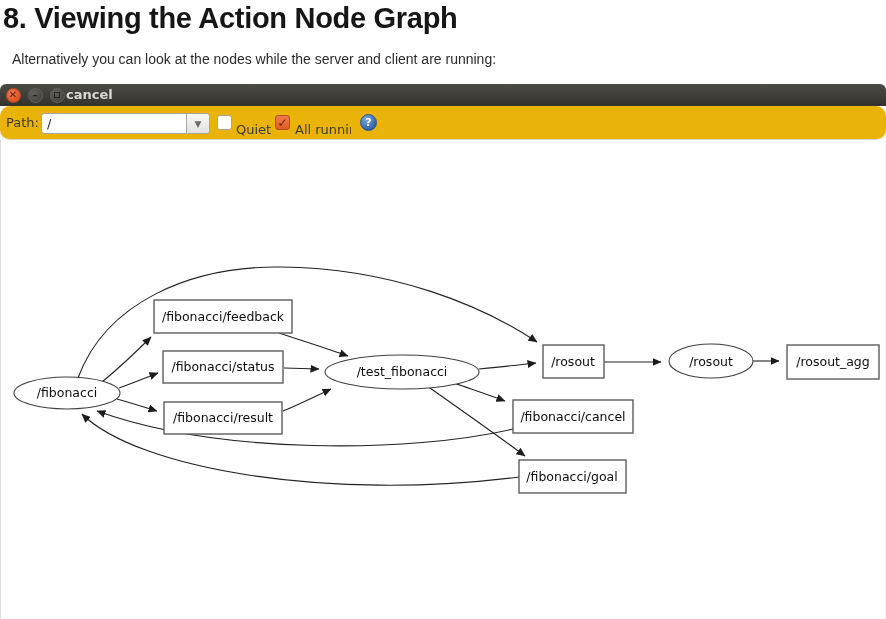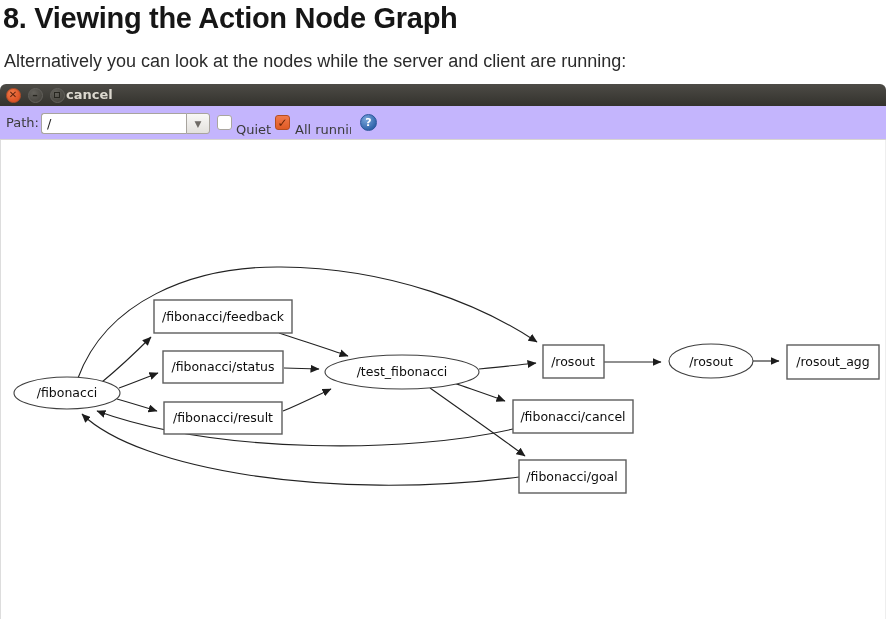--- a/index.html
+++ b/index.html
@@ -2,21 +2,21 @@
 <html><head>
 <meta charset="utf-8">
 <style>
   * { margin:0; padding:0; box-sizing:border-box; }
   html,body { width:886px; height:619px; background:#ffffff; overflow:hidden;
               font-family:"Liberation Sans", sans-serif; }
 
   
   .doc-heading { position:absolute; left:3px; top:2px; font-size:29px; font-weight:bold;
                  color:#161616; letter-spacing:-0.3px; }
-  .doc-intro   { position:absolute; left:4px; top:51px; font-size:18px; color:#2b2b2b; }
+  .doc-intro   { position:absolute; left:12px; top:51px; font-size:14px; color:#2b2b2b; }
 
   
   .win { position:absolute; left:0; top:84px; width:886px; height:535px; }
 
   .titlebar { position:absolute; left:0; top:0; width:886px; height:22px;
               background:linear-gradient(#4d4b46, #33322d);
               border-radius:6px 6px 0 0; }
   .tb-btn { position:absolute; top:3.5px; width:15px; height:15px; border-radius:50%;
             display:flex; align-items:center; justify-content:center;
             font-family:"DejaVu Sans", sans-serif; }
@@ -25,22 +25,22 @@
                color:#571f0b; font-size:10px; font-weight:bold; line-height:1; }
   .btn-min, .btn-max { background:radial-gradient(circle at 35% 30%, #63615b, #494741 70%);
                border:1px solid #63615c; color:#26251f; }
   .btn-min { left:27.5px; font-size:11px; font-weight:bold; line-height:1; }
   .btn-max { left:49.5px; }
   .max-glyph { width:6px; height:6px; border:1.5px solid #26251f; display:block; }
   .win-title { position:absolute; left:66px; top:3px; font-size:13px; font-weight:bold;
                color:#dcd8cf; font-family:"DejaVu Sans", sans-serif; }
 
   .toolbar { position:absolute; left:0; top:22px; width:886px; height:34px;
-             background:#c4b5fd; border-bottom:1px solid #d8d5d0;
-             font-family:"DejaVu Sans", sans-serif; }
+             background:#eab308; border-bottom:1px solid #d8d5d0;
+             font-family:"DejaVu Sans", sans-serif;border-radius:10px; }
   .path-label { position:absolute; left:6px; top:9px; font-size:13px; color:#3b3b3b; }
   .path-input { position:absolute; left:41px; top:7px; width:145px; height:21px;
                 border:1px solid #a8a49e; border-right:none; border-radius:3px 0 0 3px;
                 padding-left:5px; font-size:13px; color:#1c1c1c; background:#ffffff;
                 font-family:"DejaVu Sans", sans-serif; outline:none; }
   .path-drop { position:absolute; left:186px; top:7px; width:24px; height:21px;
                background:linear-gradient(#f9f8f6, #e3e1dd);
                border:1px solid #a8a49e; border-radius:0 3px 3px 0;
                display:flex; align-items:center; justify-content:center;
                font-size:9px; color:#6f6b66; cursor:pointer; }

